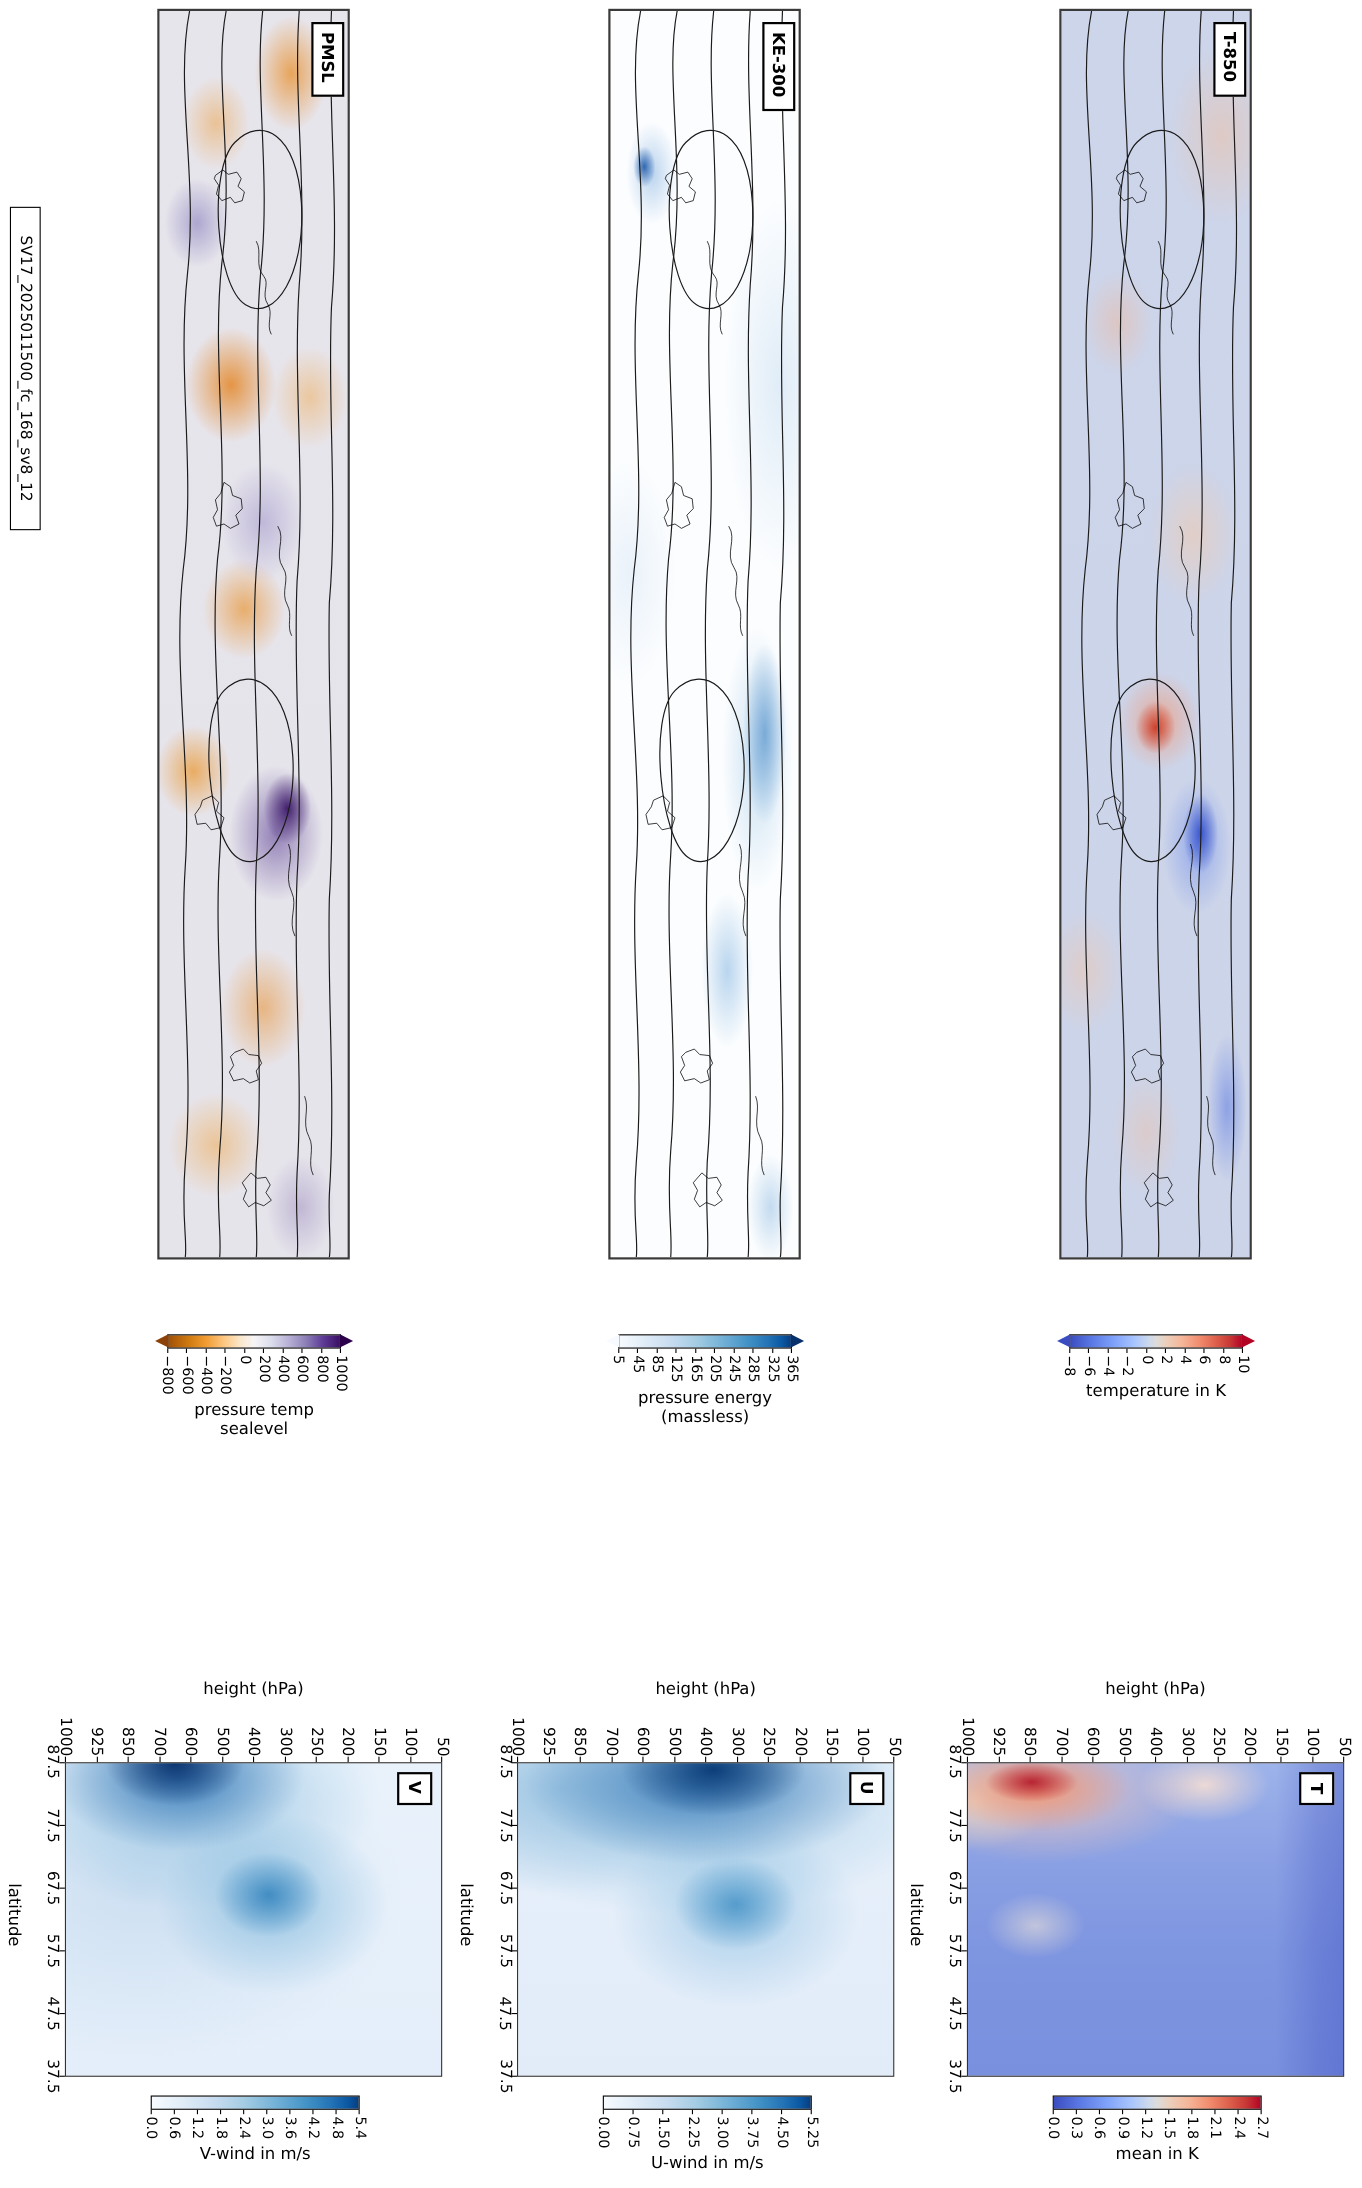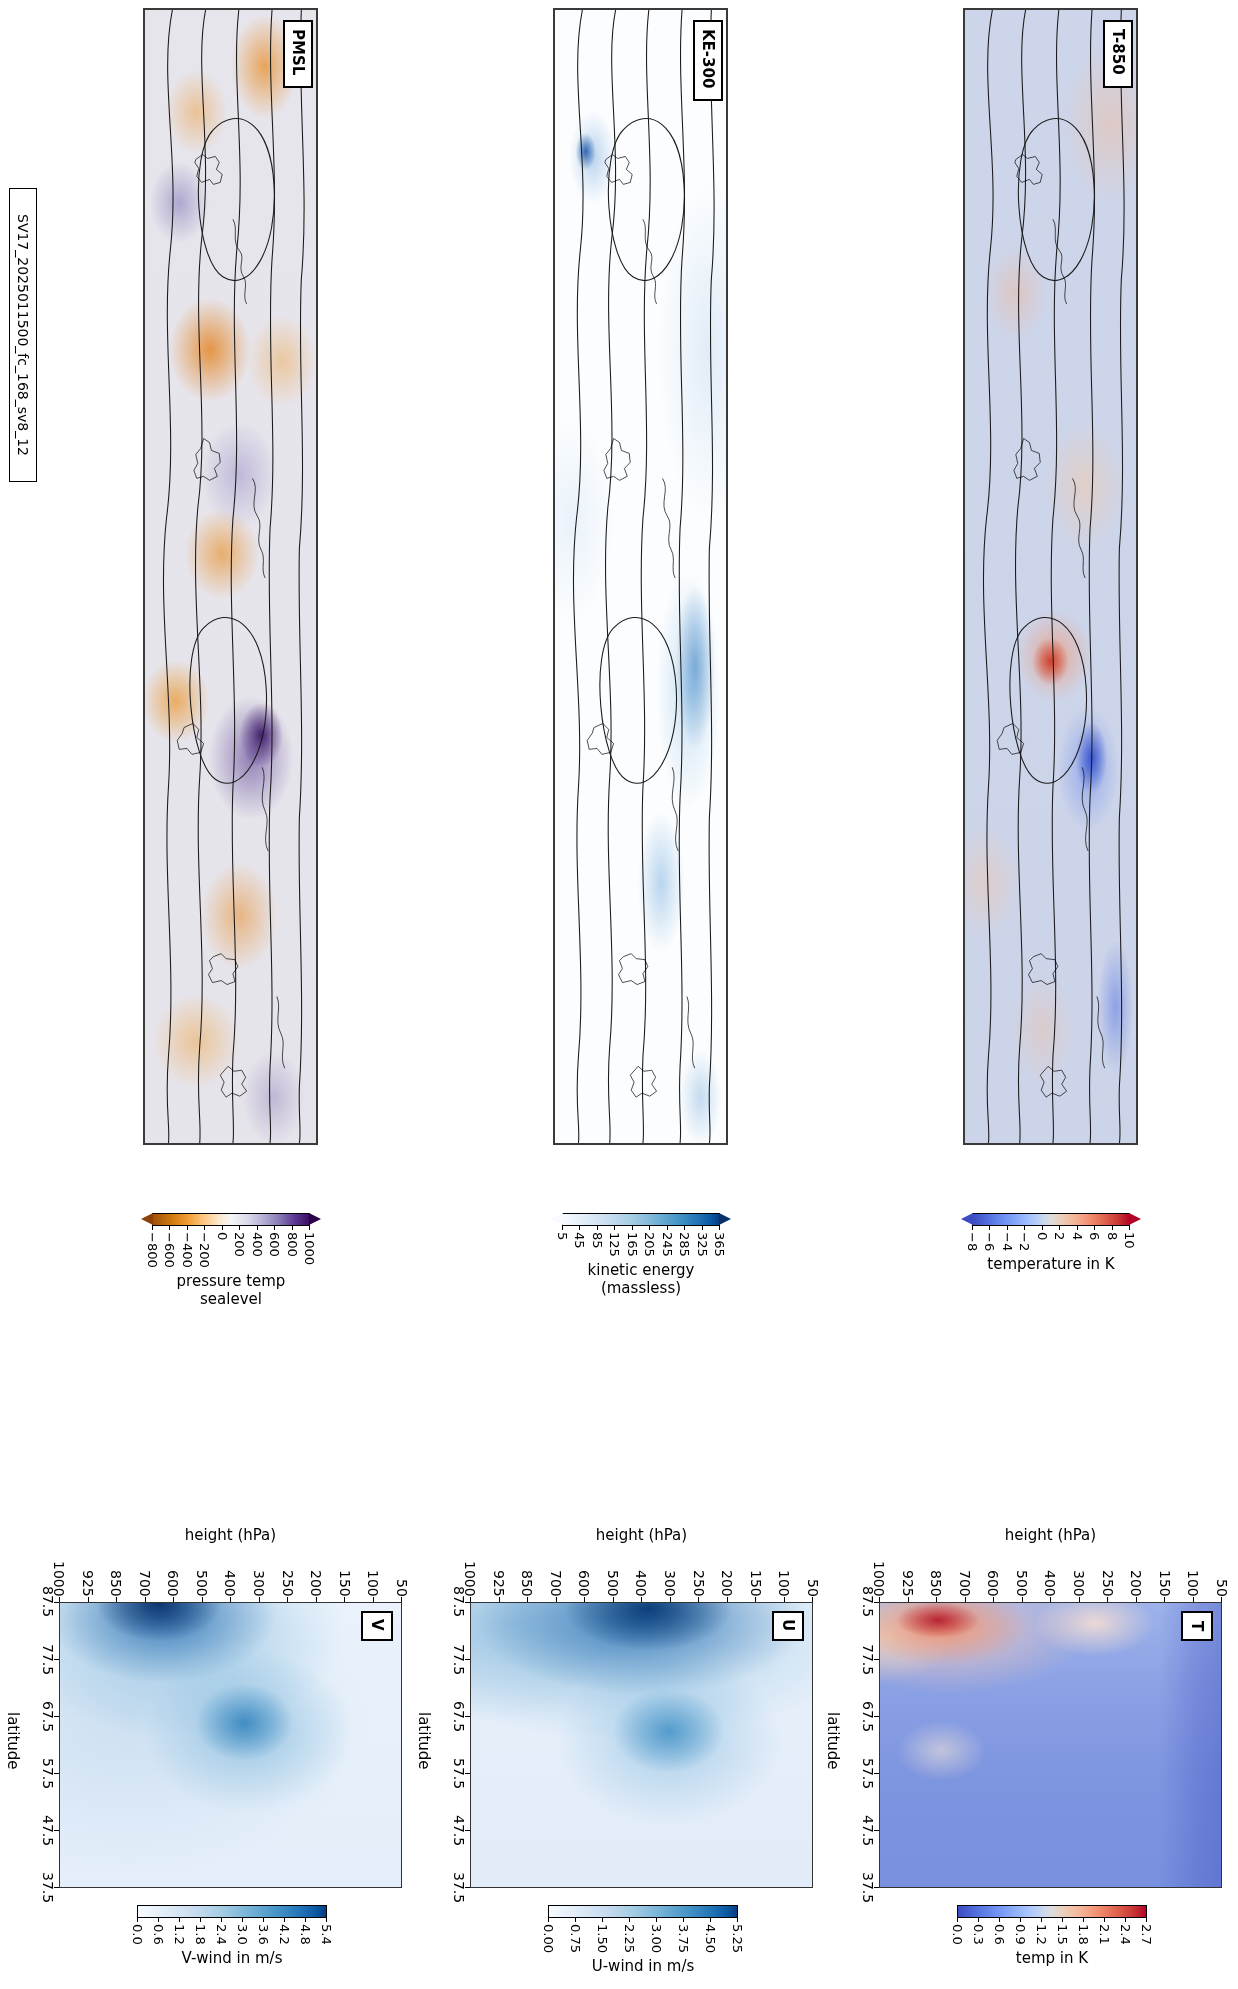--- a/index.html
+++ b/index.html
@@ -257,21 +257,21 @@
       <span class="ti">
         <span class="vtext">285</span>
       </span>
       <span class="ti">
         <span class="vtext">325</span>
       </span>
       <span class="ti">
         <span class="vtext">365</span>
       </span>
     </div>
-  <div class="cbar-label">kinetic energy (massless)</div>
+  <div class="cbar-label">pressure energy (massless)</div>
 </div>
 <div class="abs cbar-wrap" style="left:972px">
   <div class="cbar" id="cb-t850">
     <span class="tri l" style="border-right:12px solid #3b4cc0"></span>
     <span class="tri r" style="border-left:12px solid #b40426"></span>
   </div>
   <div class="marks">
       <span class="mk"></span>
       <span class="mk"></span>
       <span class="mk"></span>
@@ -714,14 +714,14 @@
       <span class="ti">
         <span class="vtext">2.1</span>
       </span>
       <span class="ti">
         <span class="vtext">2.4</span>
       </span>
       <span class="ti">
         <span class="vtext">2.7</span>
       </span>
     </div>
-  <div class="cbar-label">temp in K</div>
+  <div class="cbar-label">mean in K</div>
 </div>
 
 </body></html>

